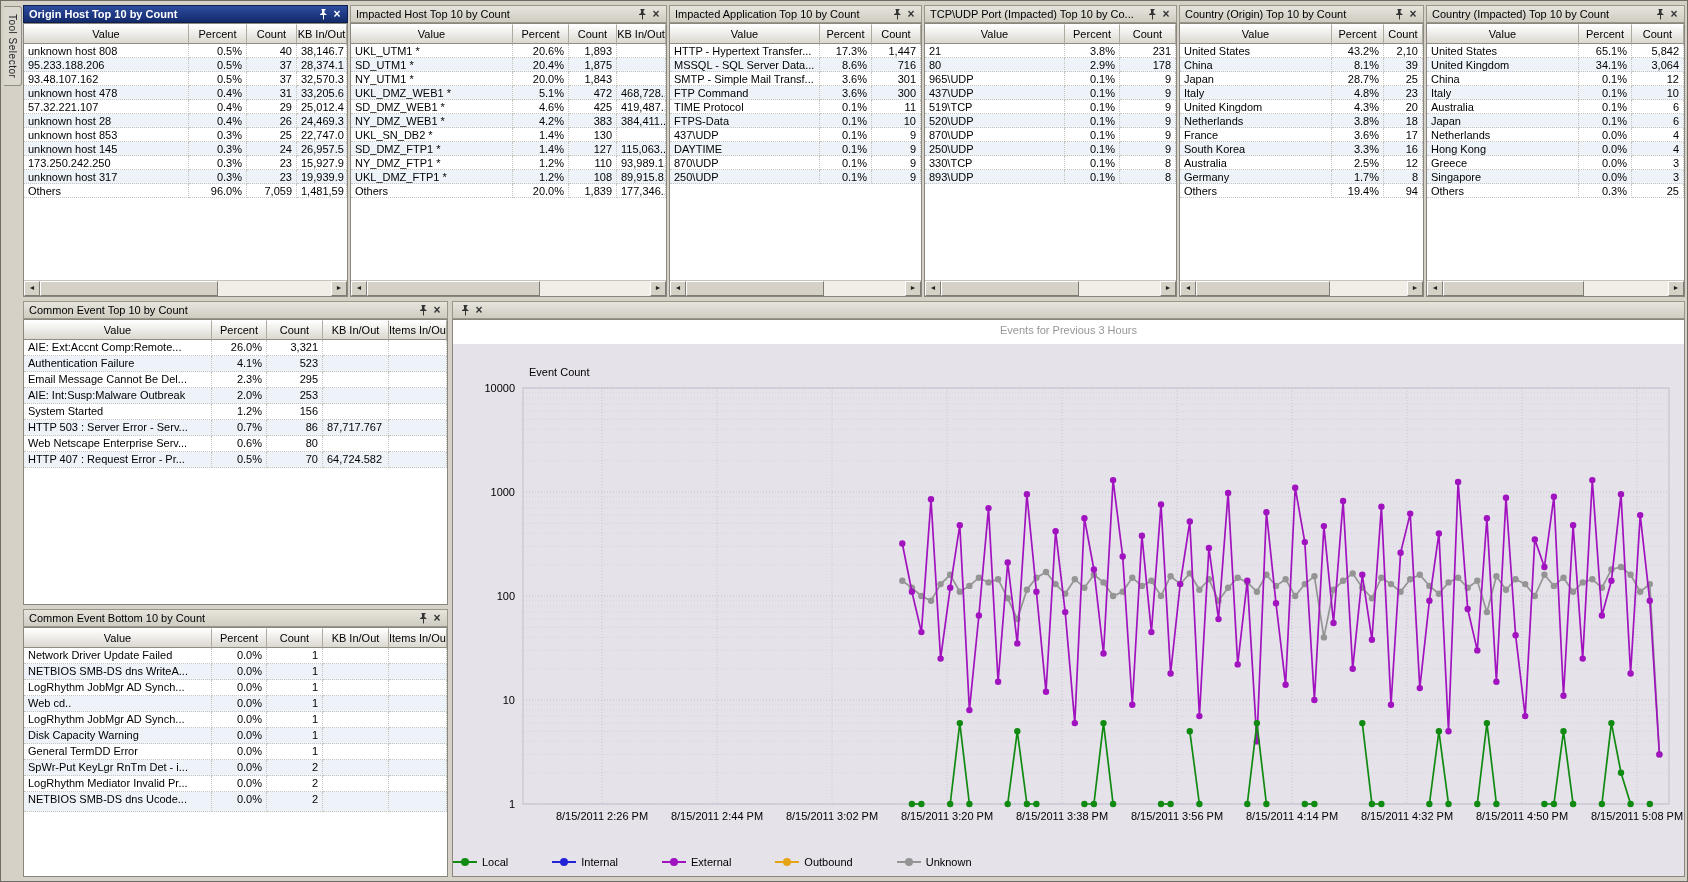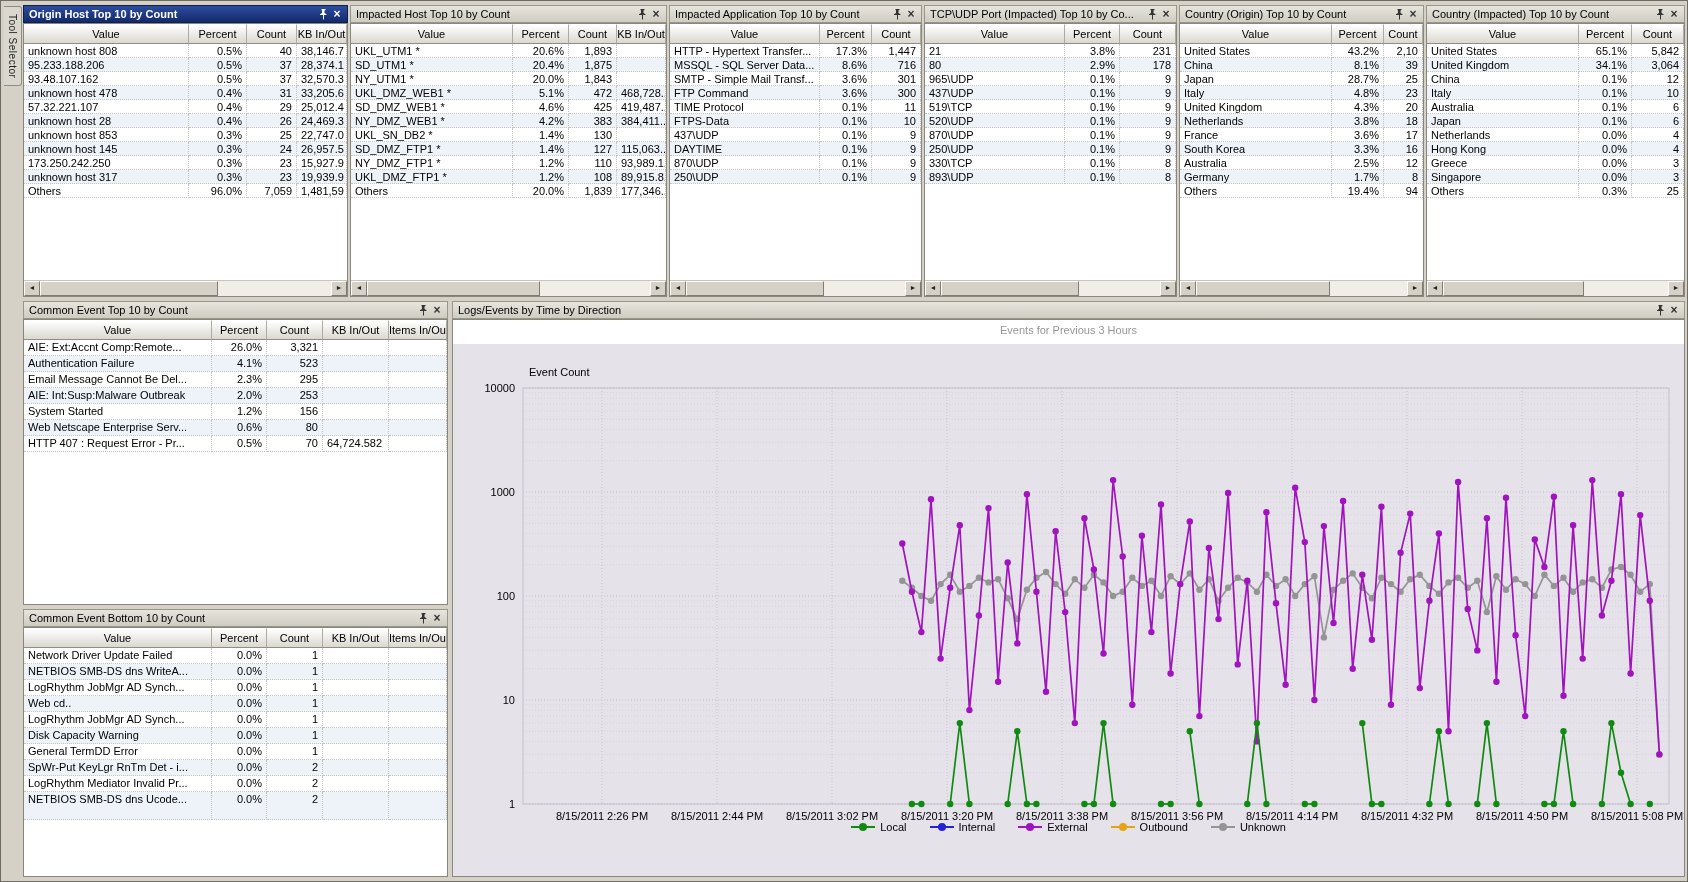--- a/index.html
+++ b/index.html
@@ -41,21 +41,21 @@
       border:1px solid;border-color:#fff #7e7c74 #7e7c74 #fff;box-sizing:border-box;
       font-size:7px;line-height:12px;text-align:center;color:#222;cursor:pointer;}
   .sb-left{left:0;} .sb-right{right:0;}
   .sb-thumb{position:absolute;top:0;left:16px;height:15px;width:55%;background:#d5d1c7;
       border:1px solid;border-color:#fff #7e7c74 #7e7c74 #fff;box-sizing:border-box;cursor:pointer;}
   
   .chart-body{position:absolute;left:0;right:0;bottom:0;top:18px;background:#e5e2ea;border:1px solid #88867e;box-sizing:border-box;overflow:hidden;}
   .chart-strip{position:absolute;left:0;top:0;right:0;height:24px;background:#fff;}
   .chart-title{position:absolute;left:0;top:4px;width:100%;text-align:center;color:#979797;font-size:11px;}
   #chart-svg{position:absolute;left:0;top:0;}
-  .legend{position:absolute;left:0;top:501px;width:100%;display:flex;justify-content:center;gap:23px;align-items:center;}
+  .legend{position:absolute;left:0;top:536px;width:100%;display:flex;gap:44px;align-items:center;}
   .legend-item{display:flex;align-items:center;gap:5px;}
   .lmark{position:relative;width:24px;height:9px;}
   .lline{position:absolute;left:0;top:3.5px;width:24px;height:2px;}
   .ldot{position:absolute;left:8px;top:0.5px;width:8px;height:8px;border-radius:50%;}
 </style>
 </head>
 <body>
 
 <div class="window">
 
@@ -625,20 +625,27 @@
             <div class="td" style="width:58px"></div>
           </div>
           <div class="tr" style="height:16px">
             <div class="td" style="width:188px">System Started</div>
             <div class="td num" style="width:55px">1.2%</div>
             <div class="td num" style="width:56px">156</div>
             <div class="td" style="width:66px"></div>
             <div class="td" style="width:58px"></div>
           </div>
           <div class="tr" style="height:16px">
+            <div class="td" style="width:188px">HTTP 503 : Server Error - Serv...</div>
+            <div class="td num" style="width:55px">0.7%</div>
+            <div class="td num" style="width:56px">86</div>
+            <div class="td" style="width:66px">87,717.767</div>
+            <div class="td" style="width:58px"></div>
+          </div>
+          <div class="tr" style="height:16px">
             <div class="td" style="width:188px">Web Netscape Enterprise Serv...</div>
             <div class="td num" style="width:55px">0.6%</div>
             <div class="td num" style="width:56px">80</div>
             <div class="td" style="width:66px"></div>
             <div class="td" style="width:58px"></div>
           </div>
           <div class="tr" style="height:16px">
             <div class="td" style="width:188px">HTTP 407 : Request Error - Pr...</div>
             <div class="td num" style="width:55px">0.5%</div>
             <div class="td num" style="width:56px">70</div>
@@ -726,34 +733,33 @@
             <div class="td" style="width:66px"></div>
             <div class="td" style="width:58px"></div>
           </div>
           <div class="tr" style="height:16px">
             <div class="td" style="width:188px">LogRhythm Mediator Invalid Pr...</div>
             <div class="td num" style="width:55px">0.0%</div>
             <div class="td num" style="width:56px">2</div>
             <div class="td" style="width:66px"></div>
             <div class="td" style="width:58px"></div>
           </div>
-          <div class="tr" style="height:28px">
+          <div class="tr" style="height:20px">
             <div class="td" style="width:188px">NETBIOS SMB-DS dns Ucode...</div>
             <div class="td num" style="width:55px">0.0%</div>
             <div class="td num" style="width:56px">2</div>
             <div class="td" style="width:66px"></div>
             <div class="td" style="width:58px"></div>
           </div>
         </div>
     </div>
   </div>
 
   <div class="panel" style="left:451px;top:300px;width:1233px;height:576px">
     <div class="ptitle">
-      <span class="lbl">Logs/Events by Time by Direction</span>
       <span class="ticon pin-icon">
           <svg width="9" height="11" viewBox="0 0 9 11">
             <path d="M2.5 0h4v1l-1 .6V4l2 1.2V6H5v4.5h-1V6H1v-.8L3 4V1.6l-.5-.6z"></path>
           </svg>
         </span>
       <span class="ticon">
           <span class="close-x">×</span>
         </span>
     </div>
     <div class="chart-body">

